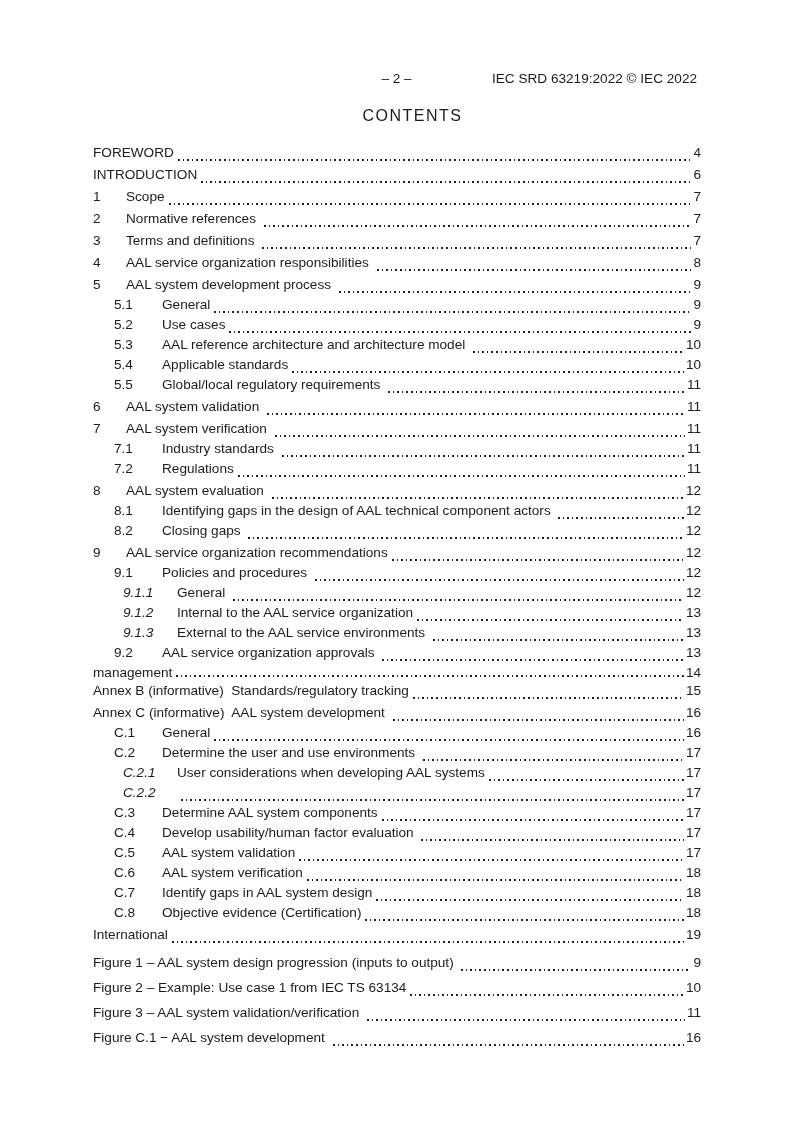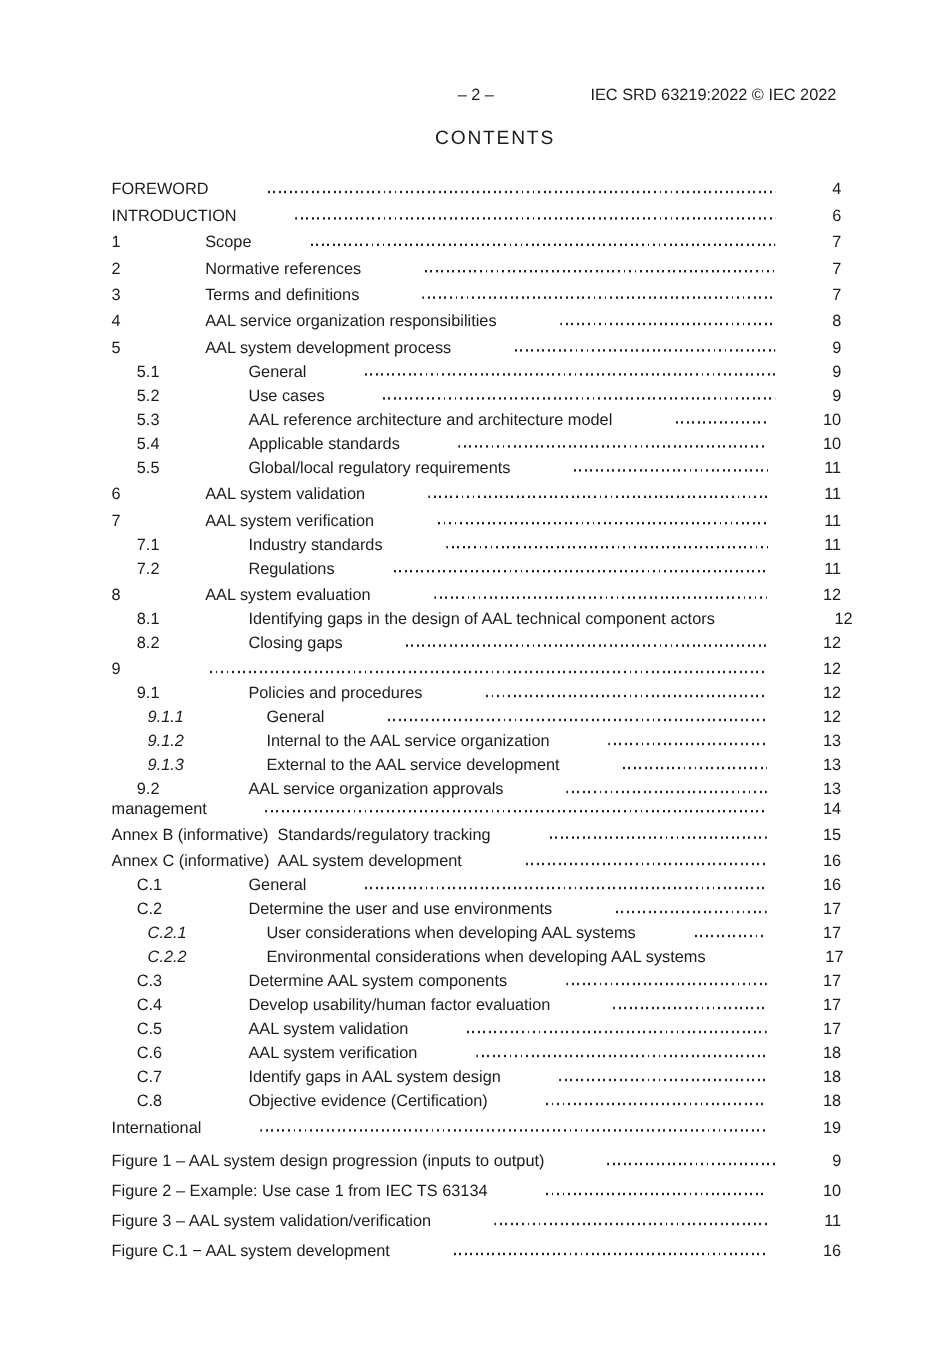--- a/index.html
+++ b/index.html
@@ -16,21 +16,21 @@
     overflow: hidden;
   }
   .running-header { position: absolute; top: 71px; left: 0; width: 100%; height: 18px; font-size: 13.6px; }
   .page-marker { position: absolute; left: 0; width: 100%; text-align: center; }
   .doc-ref { position: absolute; right: 96px; top: 0; text-align: center; }
   .contents-title {
     position: absolute; top: 107px; left: 0; width: 100%;
     text-align: center; font-size: 16px; letter-spacing: 1.5px; padding-left: 16px;
   }
   .toc { position: absolute; top: 143px; left: 93px; width: 608px; font-size: 13.6px; }
-  .row { display: flex; align-items: flex-end; height: 20px; white-space: pre; gap: 45px; }
+  .row { display: flex; align-items: flex-start; height: 20px; white-space: pre; }
   .row.l1 { margin-top: 2px; }
   .row.annex-cont { height: 16px; }
   .row.fig { margin-top: 5px; }
   .figures { margin-top: 8px; }
   .num { flex: 0 0 auto; }
   .l1 .num { width: 33px; }
   .l2 { padding-left: 21px; }
   .l2 .num { width: 48px; }
   .l3 { padding-left: 30px; }
   .l3 .num { width: 54px; font-style: italic; }
@@ -69,33 +69,33 @@
         <div class="row l2"><span class="num">5.3</span><span class="title">AAL reference architecture and architecture model </span><span class="dots"></span><span class="pagenum">10</span></div>
         <div class="row l2"><span class="num">5.4</span><span class="title">Applicable standards</span><span class="dots"></span><span class="pagenum">10</span></div>
         <div class="row l2"><span class="num">5.5</span><span class="title">Global/local regulatory requirements </span><span class="dots"></span><span class="pagenum">11</span></div>
         <div class="row l1"><span class="num">6</span><span class="title">AAL system validation </span><span class="dots"></span><span class="pagenum">11</span></div>
         <div class="row l1"><span class="num">7</span><span class="title">AAL system verification </span><span class="dots"></span><span class="pagenum">11</span></div>
         <div class="row l2"><span class="num">7.1</span><span class="title">Industry standards </span><span class="dots"></span><span class="pagenum">11</span></div>
         <div class="row l2"><span class="num">7.2</span><span class="title">Regulations</span><span class="dots"></span><span class="pagenum">11</span></div>
         <div class="row l1"><span class="num">8</span><span class="title">AAL system evaluation </span><span class="dots"></span><span class="pagenum">12</span></div>
         <div class="row l2"><span class="num">8.1</span><span class="title">Identifying gaps in the design of AAL technical component actors </span><span class="dots"></span><span class="pagenum">12</span></div>
         <div class="row l2"><span class="num">8.2</span><span class="title">Closing gaps </span><span class="dots"></span><span class="pagenum">12</span></div>
-        <div class="row l1"><span class="num">9</span><span class="dots"></span><span class="pagenum">12</span></div>
+        <div class="row l1"><span class="num">9</span><span class="title">AAL service organization recommendations</span><span class="dots"></span><span class="pagenum">12</span></div>
         <div class="row l2"><span class="num">9.1</span><span class="title">Policies and procedures </span><span class="dots"></span><span class="pagenum">12</span></div>
         <div class="row l3"><span class="num">9.1.1</span><span class="title">General </span><span class="dots"></span><span class="pagenum">12</span></div>
         <div class="row l3"><span class="num">9.1.2</span><span class="title">Internal to the AAL service organization</span><span class="dots"></span><span class="pagenum">13</span></div>
-        <div class="row l3"><span class="num">9.1.3</span><span class="title">External to the AAL service development </span><span class="dots"></span><span class="pagenum">13</span></div>
+        <div class="row l3"><span class="num">9.1.3</span><span class="title">External to the AAL service environments </span><span class="dots"></span><span class="pagenum">13</span></div>
         <div class="row l2"><span class="num">9.2</span><span class="title">AAL service organization approvals </span><span class="dots"></span><span class="pagenum">13</span></div>
         <div class="row annex-cont"><span class="title">management</span><span class="dots"></span><span class="pagenum">14</span></div>
         <div class="row l1"><span class="title">Annex B (informative)  Standards/regulatory tracking</span><span class="dots"></span><span class="pagenum">15</span></div>
         <div class="row l1"><span class="title">Annex C (informative)  AAL system development </span><span class="dots"></span><span class="pagenum">16</span></div>
         <div class="row l2"><span class="num">C.1</span><span class="title">General</span><span class="dots"></span><span class="pagenum">16</span></div>
         <div class="row l2"><span class="num">C.2</span><span class="title">Determine the user and use environments </span><span class="dots"></span><span class="pagenum">17</span></div>
         <div class="row l3"><span class="num">C.2.1</span><span class="title">User considerations when developing AAL systems</span><span class="dots"></span><span class="pagenum">17</span></div>
-        <div class="row l3"><span class="num">C.2.2</span><span class="title">Environmental considerations when developing AAL systems </span><span class="dots"></span><span class="pagenum">17</span></div>
+        <div class="row l3"><span class="num">C.2.2</span><span class="dots"></span><span class="pagenum">17</span></div>
         <div class="row l2"><span class="num">C.3</span><span class="title">Determine AAL system components</span><span class="dots"></span><span class="pagenum">17</span></div>
         <div class="row l2"><span class="num">C.4</span><span class="title">Develop usability/human factor evaluation </span><span class="dots"></span><span class="pagenum">17</span></div>
         <div class="row l2"><span class="num">C.5</span><span class="title">AAL system validation</span><span class="dots"></span><span class="pagenum">17</span></div>
         <div class="row l2"><span class="num">C.6</span><span class="title">AAL system verification</span><span class="dots"></span><span class="pagenum">18</span></div>
         <div class="row l2"><span class="num">C.7</span><span class="title">Identify gaps in AAL system design</span><span class="dots"></span><span class="pagenum">18</span></div>
         <div class="row l2"><span class="num">C.8</span><span class="title">Objective evidence (Certification)</span><span class="dots"></span><span class="pagenum">18</span></div>
         <div class="row l1"><span class="title">International</span><span class="dots"></span><span class="pagenum">19</span></div>
       </div>
     <div class="figures">
         <div class="row fig"><span class="title">Figure 1 – AAL system design progression (inputs to output) </span><span class="dots"></span><span class="pagenum">9</span></div>

